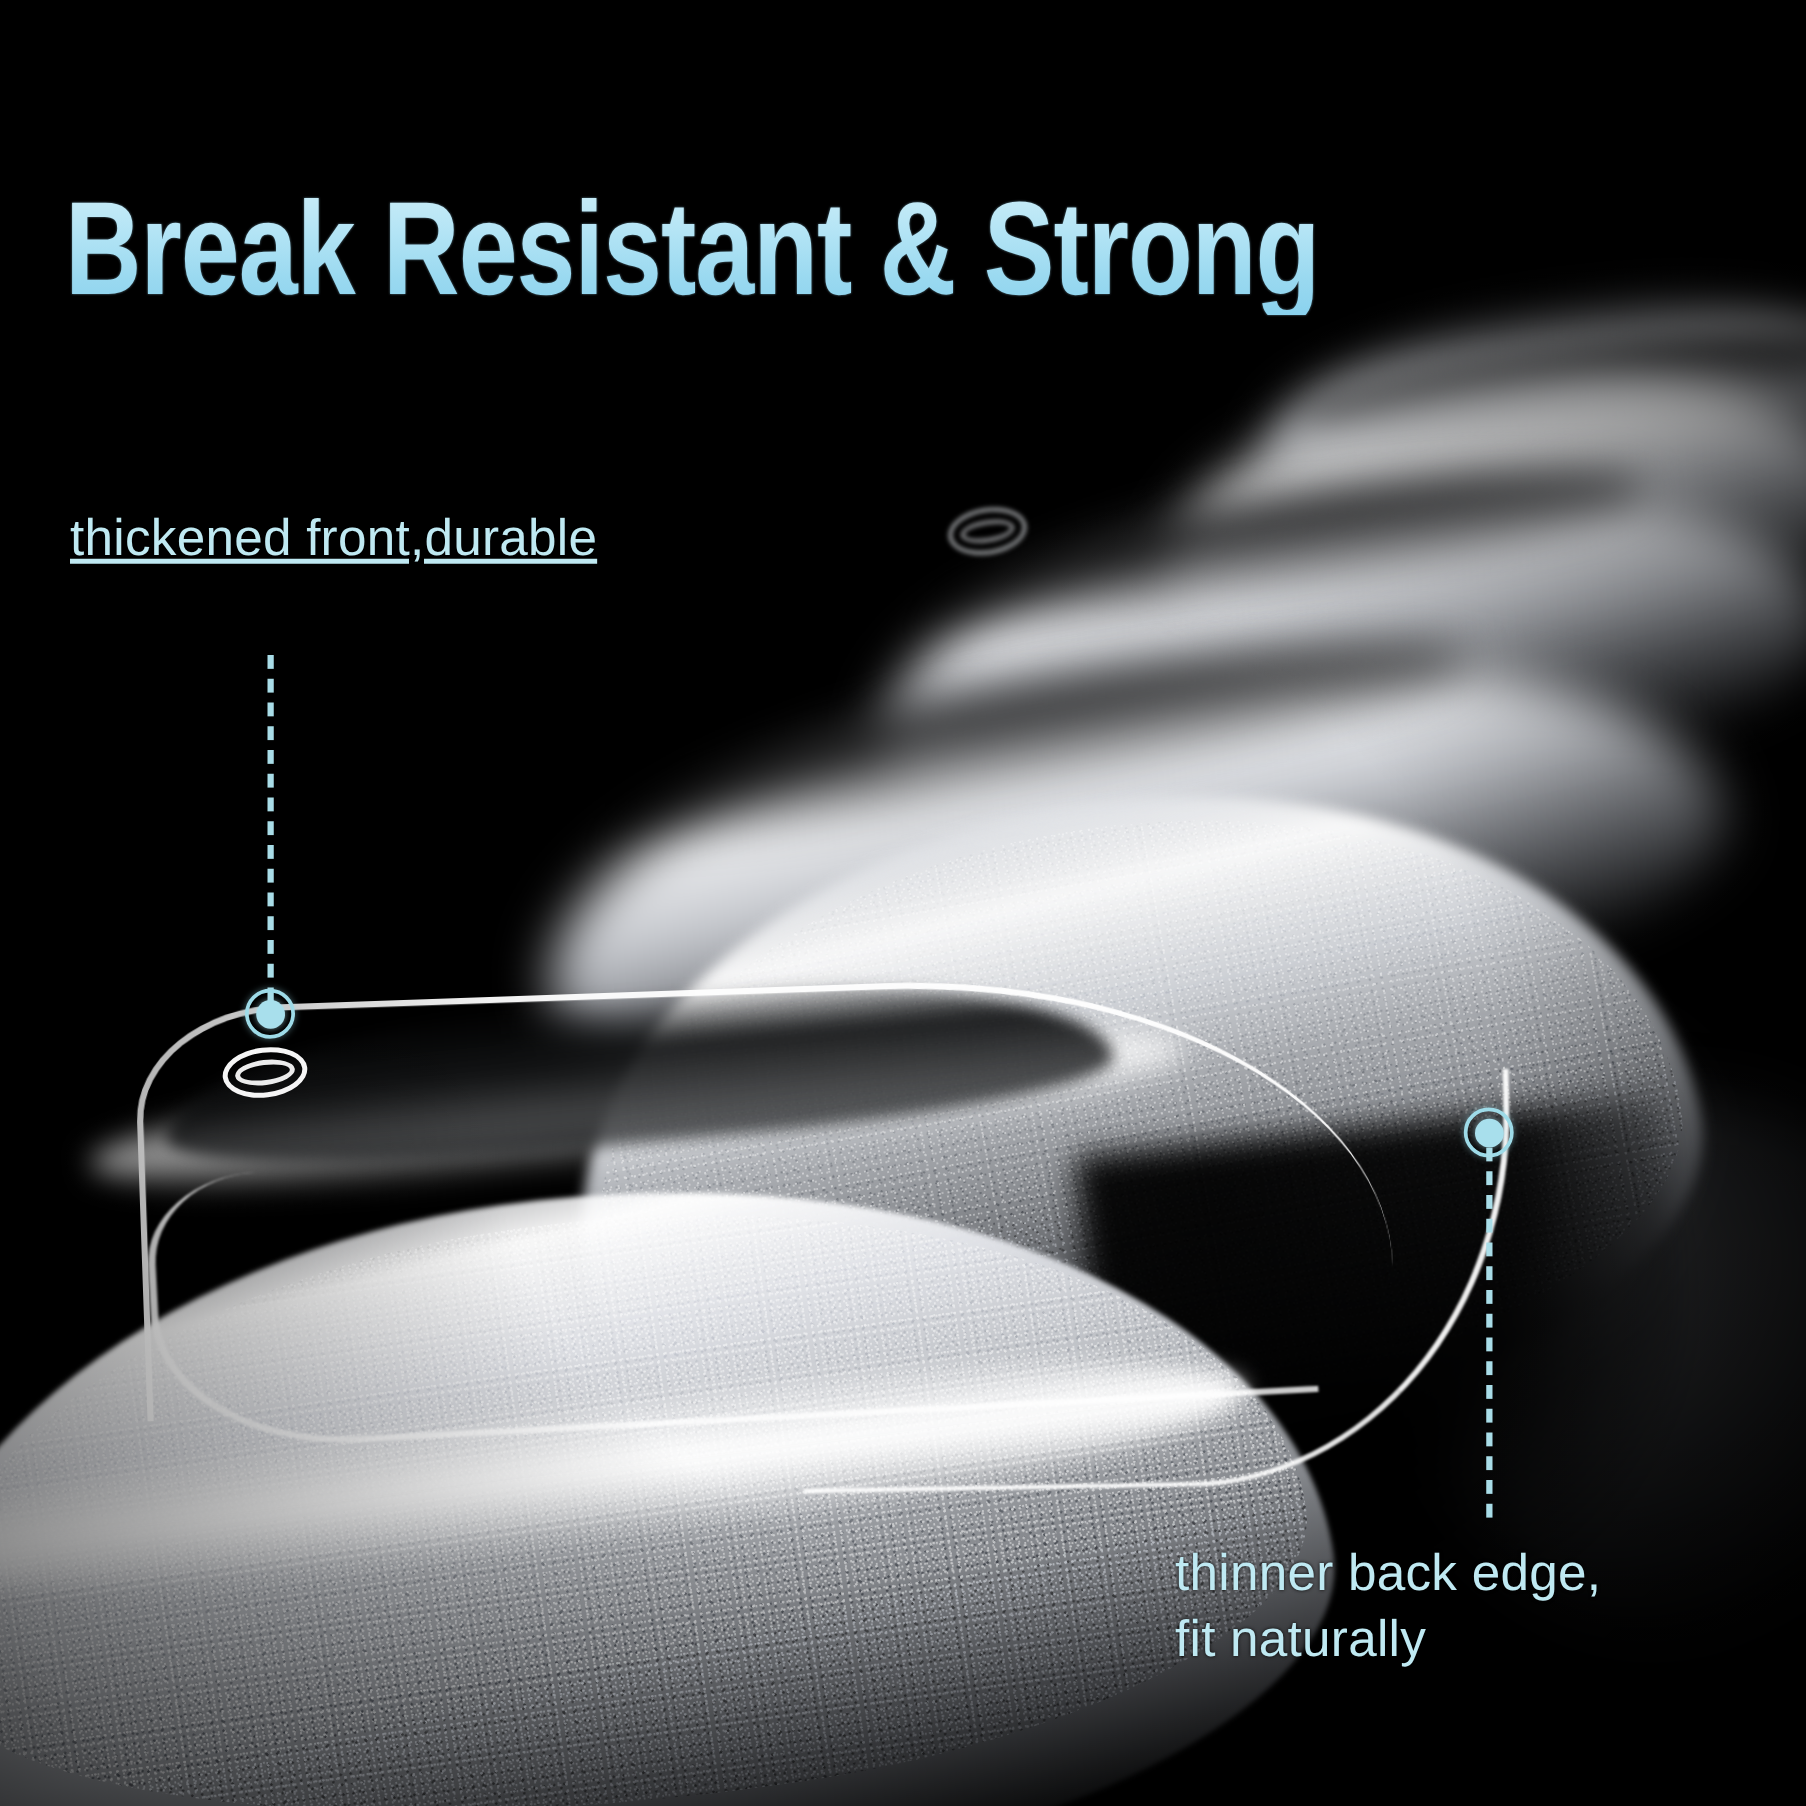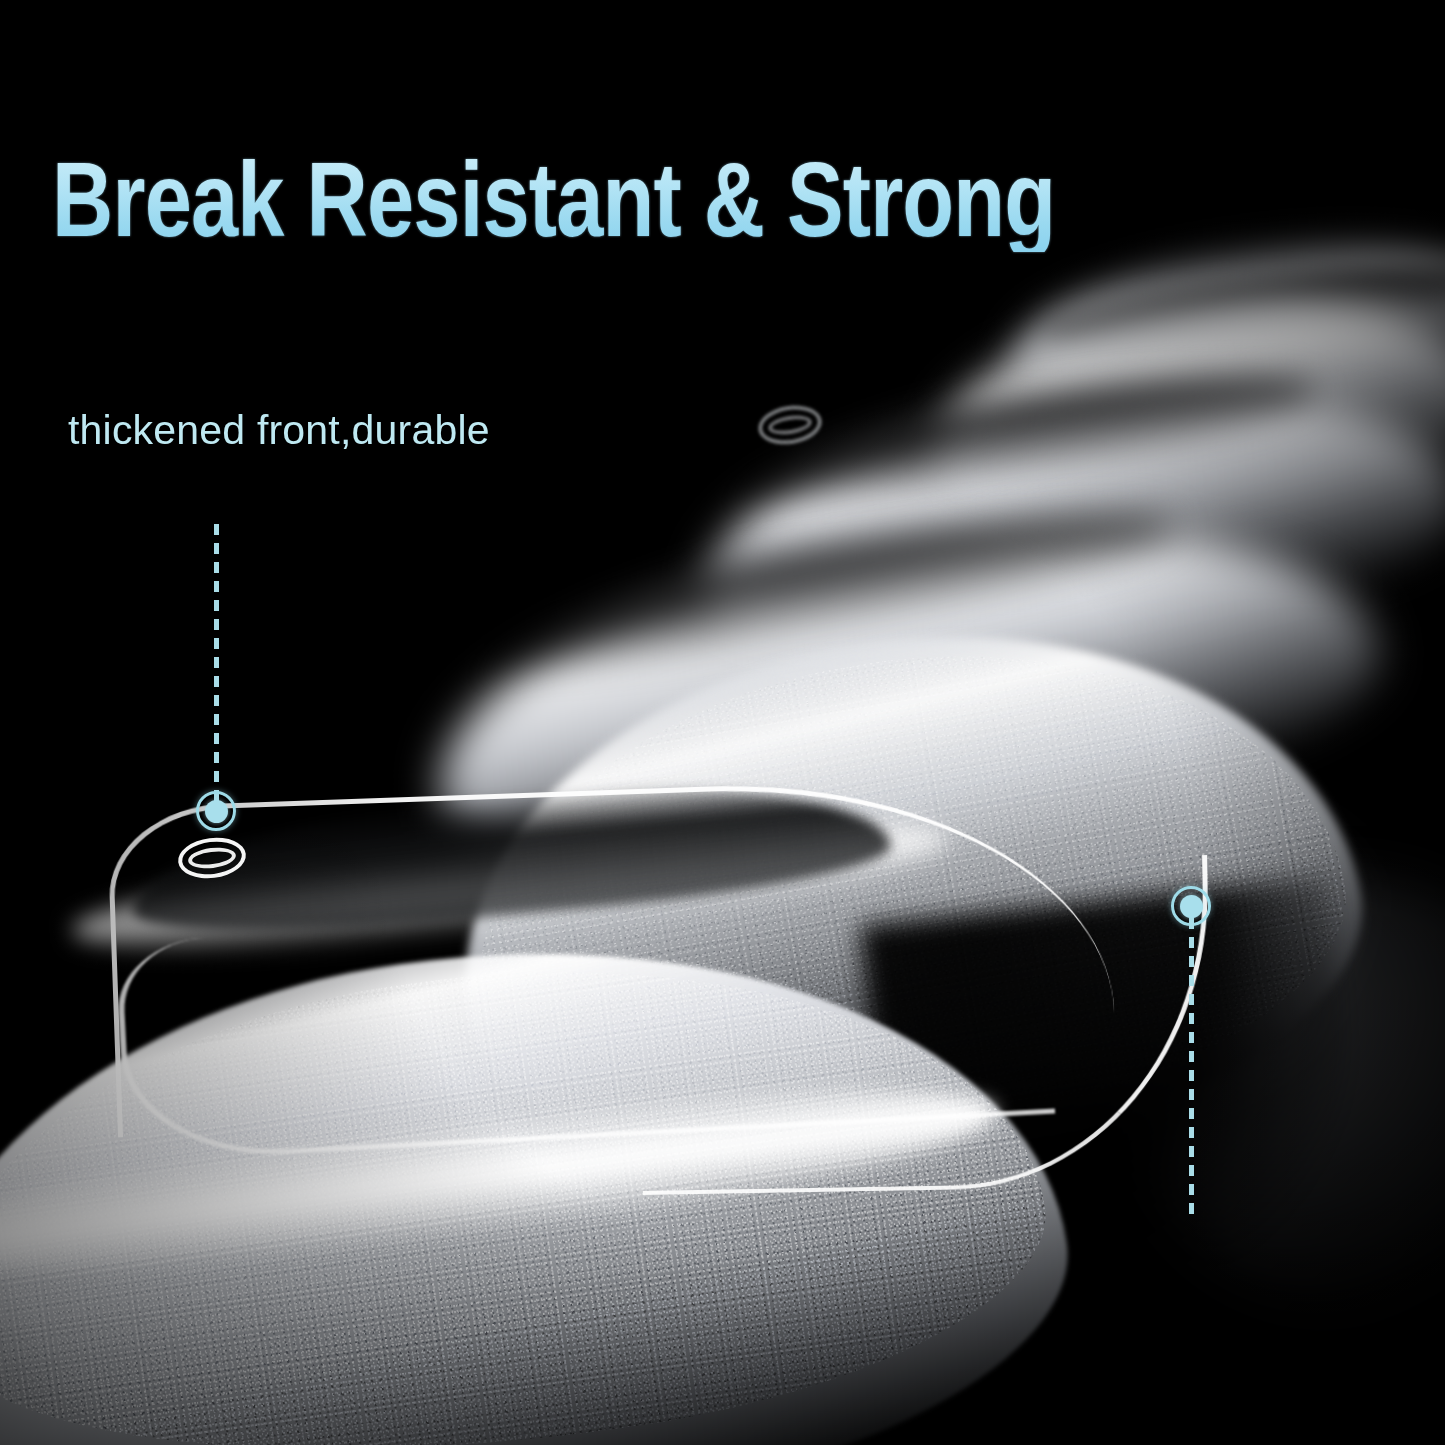--- a/index.html
+++ b/index.html
@@ -305,21 +305,21 @@
   .callout {
     position:absolute;
     color:#bfe9f2;
     font-size:41px;
     line-height:1.30;
     font-weight:400;
     letter-spacing:0.2px;
     white-space:nowrap;
     text-shadow:0 0 3px rgba(0,0,0,0.9);
   }
-  .callout.tl { left:68px; top:404px; }
+  .callout.tl { left:56px; top:404px;text-decoration:underline; }
   .callout.br { left:940px; top:1232px; }
 
   
   .leader {
     position:absolute;
     width:5px;
     background-image:linear-gradient(to bottom,
         #a9dde8 0px, #a9dde8 11px,
         rgba(0,0,0,0) 11px, rgba(0,0,0,0) 19px);
     background-size:5px 19px;
@@ -413,16 +413,18 @@
       <div>thickened front,durable</div>
     </div>
     <div class="leader l1"></div>
     <div class="marker m1"></div>
     <div class="thickness-oval t1"></div>
     <div class="thickness-oval t2"></div>
 
     <div class="marker m2"></div>
     <div class="leader l2"></div>
     <div class="callout br">
+      <div>thinner back edge,</div>
+      <div>fit naturally</div>
     </div>
 
   </div>
 </div>
 
 </body></html>

